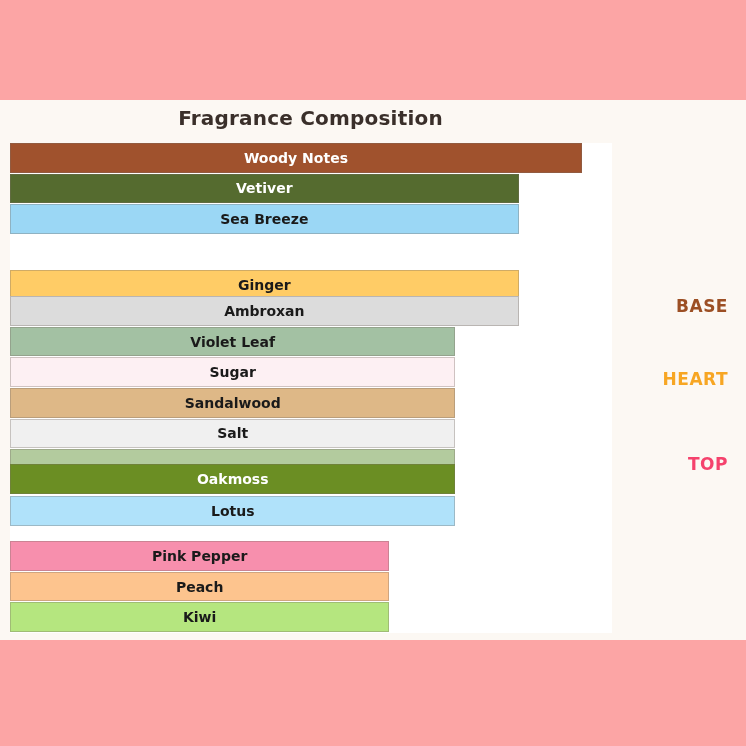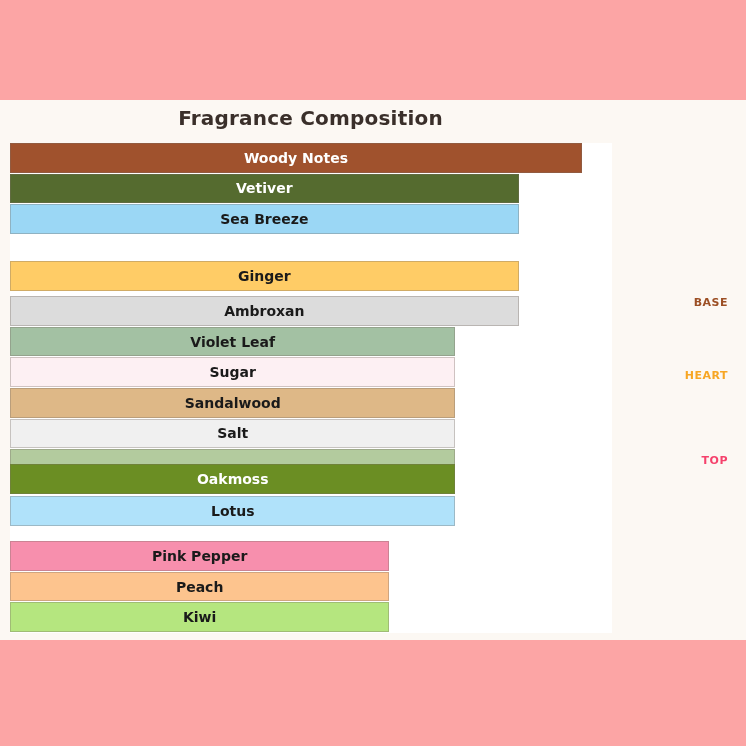--- a/index.html
+++ b/index.html
@@ -71,21 +71,21 @@
     justify-content: center;
     font-size: 14px;
     font-weight: bold;
     white-space: nowrap;
     pointer-events: none;
     font-family: "DejaVu Sans", sans-serif;
   }
   
   .stage-label {
     position: absolute;
-    font-size: 11px;
+    font-size: 17px;
     font-weight: bold;
     letter-spacing: 0.5px;
     text-align: right;
     font-family: "DejaVu Sans", sans-serif;
     white-space: nowrap;
   }
 </style>
 </head>
 <body>
 
@@ -102,21 +102,21 @@
           <div class="bar-label" style="width: 571.9px; height: 29.5531px; color: rgb(255, 255, 255);">Woody Notes</div>
         </div>
         <div class="bar-row" style="top: 30.625px; height: 30.625px;">
           <div class="bar" style="width: 508.69px; height: 29.5531px; background: rgb(85, 107, 47);"></div>
           <div class="bar-label" style="width: 508.69px; height: 29.5531px; color: rgb(255, 255, 255);">Vetiver</div>
         </div>
         <div class="bar-row" style="top: 61.25px; height: 30.625px;">
           <div class="bar" style="width: 508.69px; height: 29.5531px; background: rgb(155, 215, 245);"></div>
           <div class="bar-label" style="width: 508.69px; height: 29.5531px; color: rgb(26, 26, 26);">Sea Breeze</div>
         </div>
-        <div class="bar-row" style="top: 118px; height: 40px;">
+        <div class="bar-row" style="top: 127px; height: 40px;">
           <div class="bar" style="width: 508.69px; height: 29.5531px; background: rgb(255, 204, 102);"></div>
           <div class="bar-label" style="width: 508.69px; height: 29.5531px; color: rgb(26, 26, 26);">Ginger</div>
         </div>
         <div class="bar-row" style="top: 153.125px; height: 30.625px;">
           <div class="bar" style="width: 508.69px; height: 29.5531px; background: rgb(220, 220, 220);"></div>
           <div class="bar-label" style="width: 508.69px; height: 29.5531px; color: rgb(26, 26, 26);">Ambroxan</div>
         </div>
         <div class="bar-row" style="top: 183.75px; height: 30.625px;">
           <div class="bar" style="width: 445.48px; height: 29.5531px; background: rgb(163, 193, 163);"></div>
           <div class="bar-label" style="width: 445.48px; height: 29.5531px; color: rgb(26, 26, 26);">Violet Leaf</div>

